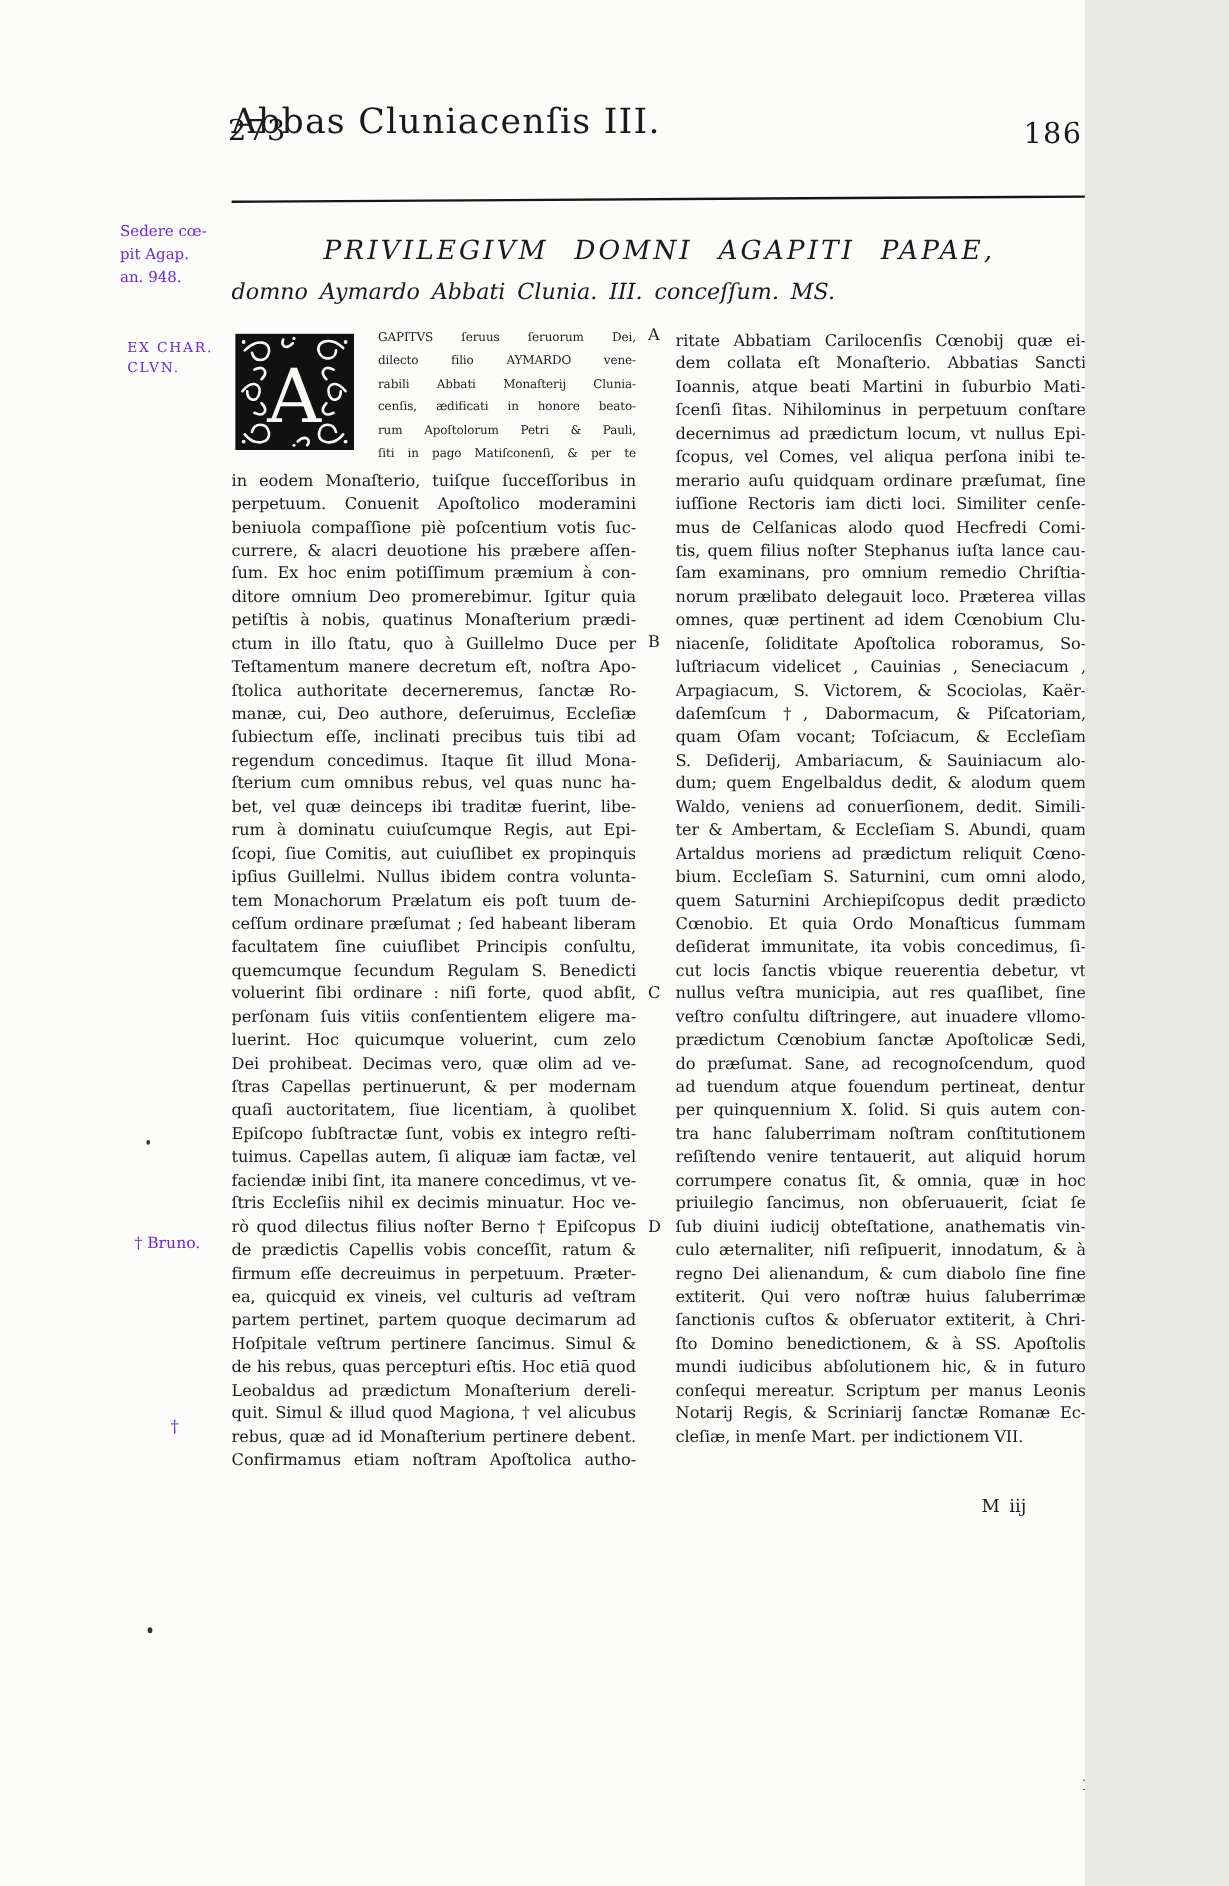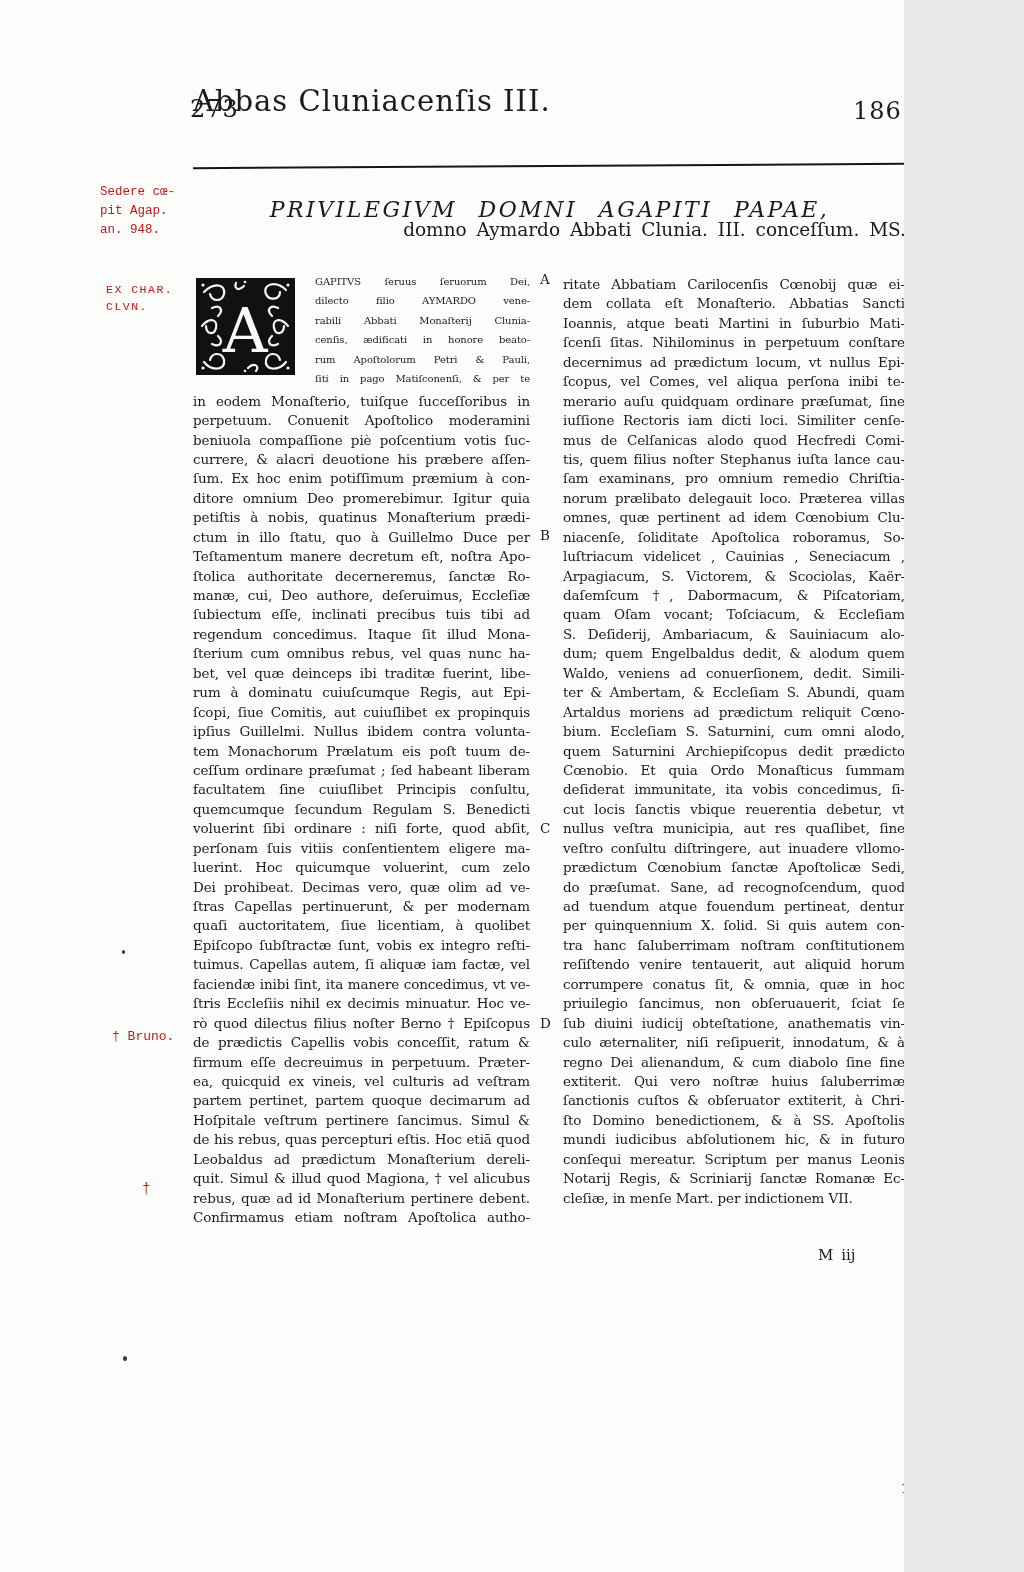--- a/index.html
+++ b/index.html
@@ -23,26 +23,26 @@
     position:absolute;left:193px;top:165px;width:712px;height:2px;
     background:#151515;transform:rotate(-0.35deg);
   }
   
   .doc-title{
     position:absolute;left:193px;top:182px;width:713px;
     text-align:center;font-style:italic;font-size:22px;
     letter-spacing:2.5px;word-spacing:12px;margin-top:15px;
   }
   .doc-subtitle{
-    position:absolute;left:193px;top:219px;width:713px;
-    text-align:right;font-size:18.5px;
+    position:absolute;left:193px;top:233px;width:713px;
+    text-align:left;font-style:italic;font-size:18.5px;
     word-spacing:4px;
   }
   
-  .mnote{position:absolute;font-size:12.5px;line-height:19px;color:#b91c1c;font-family:Liberation Mono, monospace;}
+  .mnote{position:absolute;font-size:12.5px;line-height:19px;color:#6d28d9;}
   .mnote-sedere{left:100px;top:183px;width:80px;}
   .mnote-exchar{left:106px;top:281px;width:80px;font-size:11.5px;letter-spacing:1.5px;line-height:17px;}
   .mnote-bruno{left:112px;top:1027px;font-size:13px;}
   .mnote-dagger{left:142px;top:1180px;font-size:14px;}
   
   .col{position:absolute;top:276px;font-size:13.5px;letter-spacing:-0.1px;}
   .col-left{left:193px;width:337px;}
   .col-right{left:563px;width:342px;}
   .line{
     text-align:justify;text-align-last:justify;

